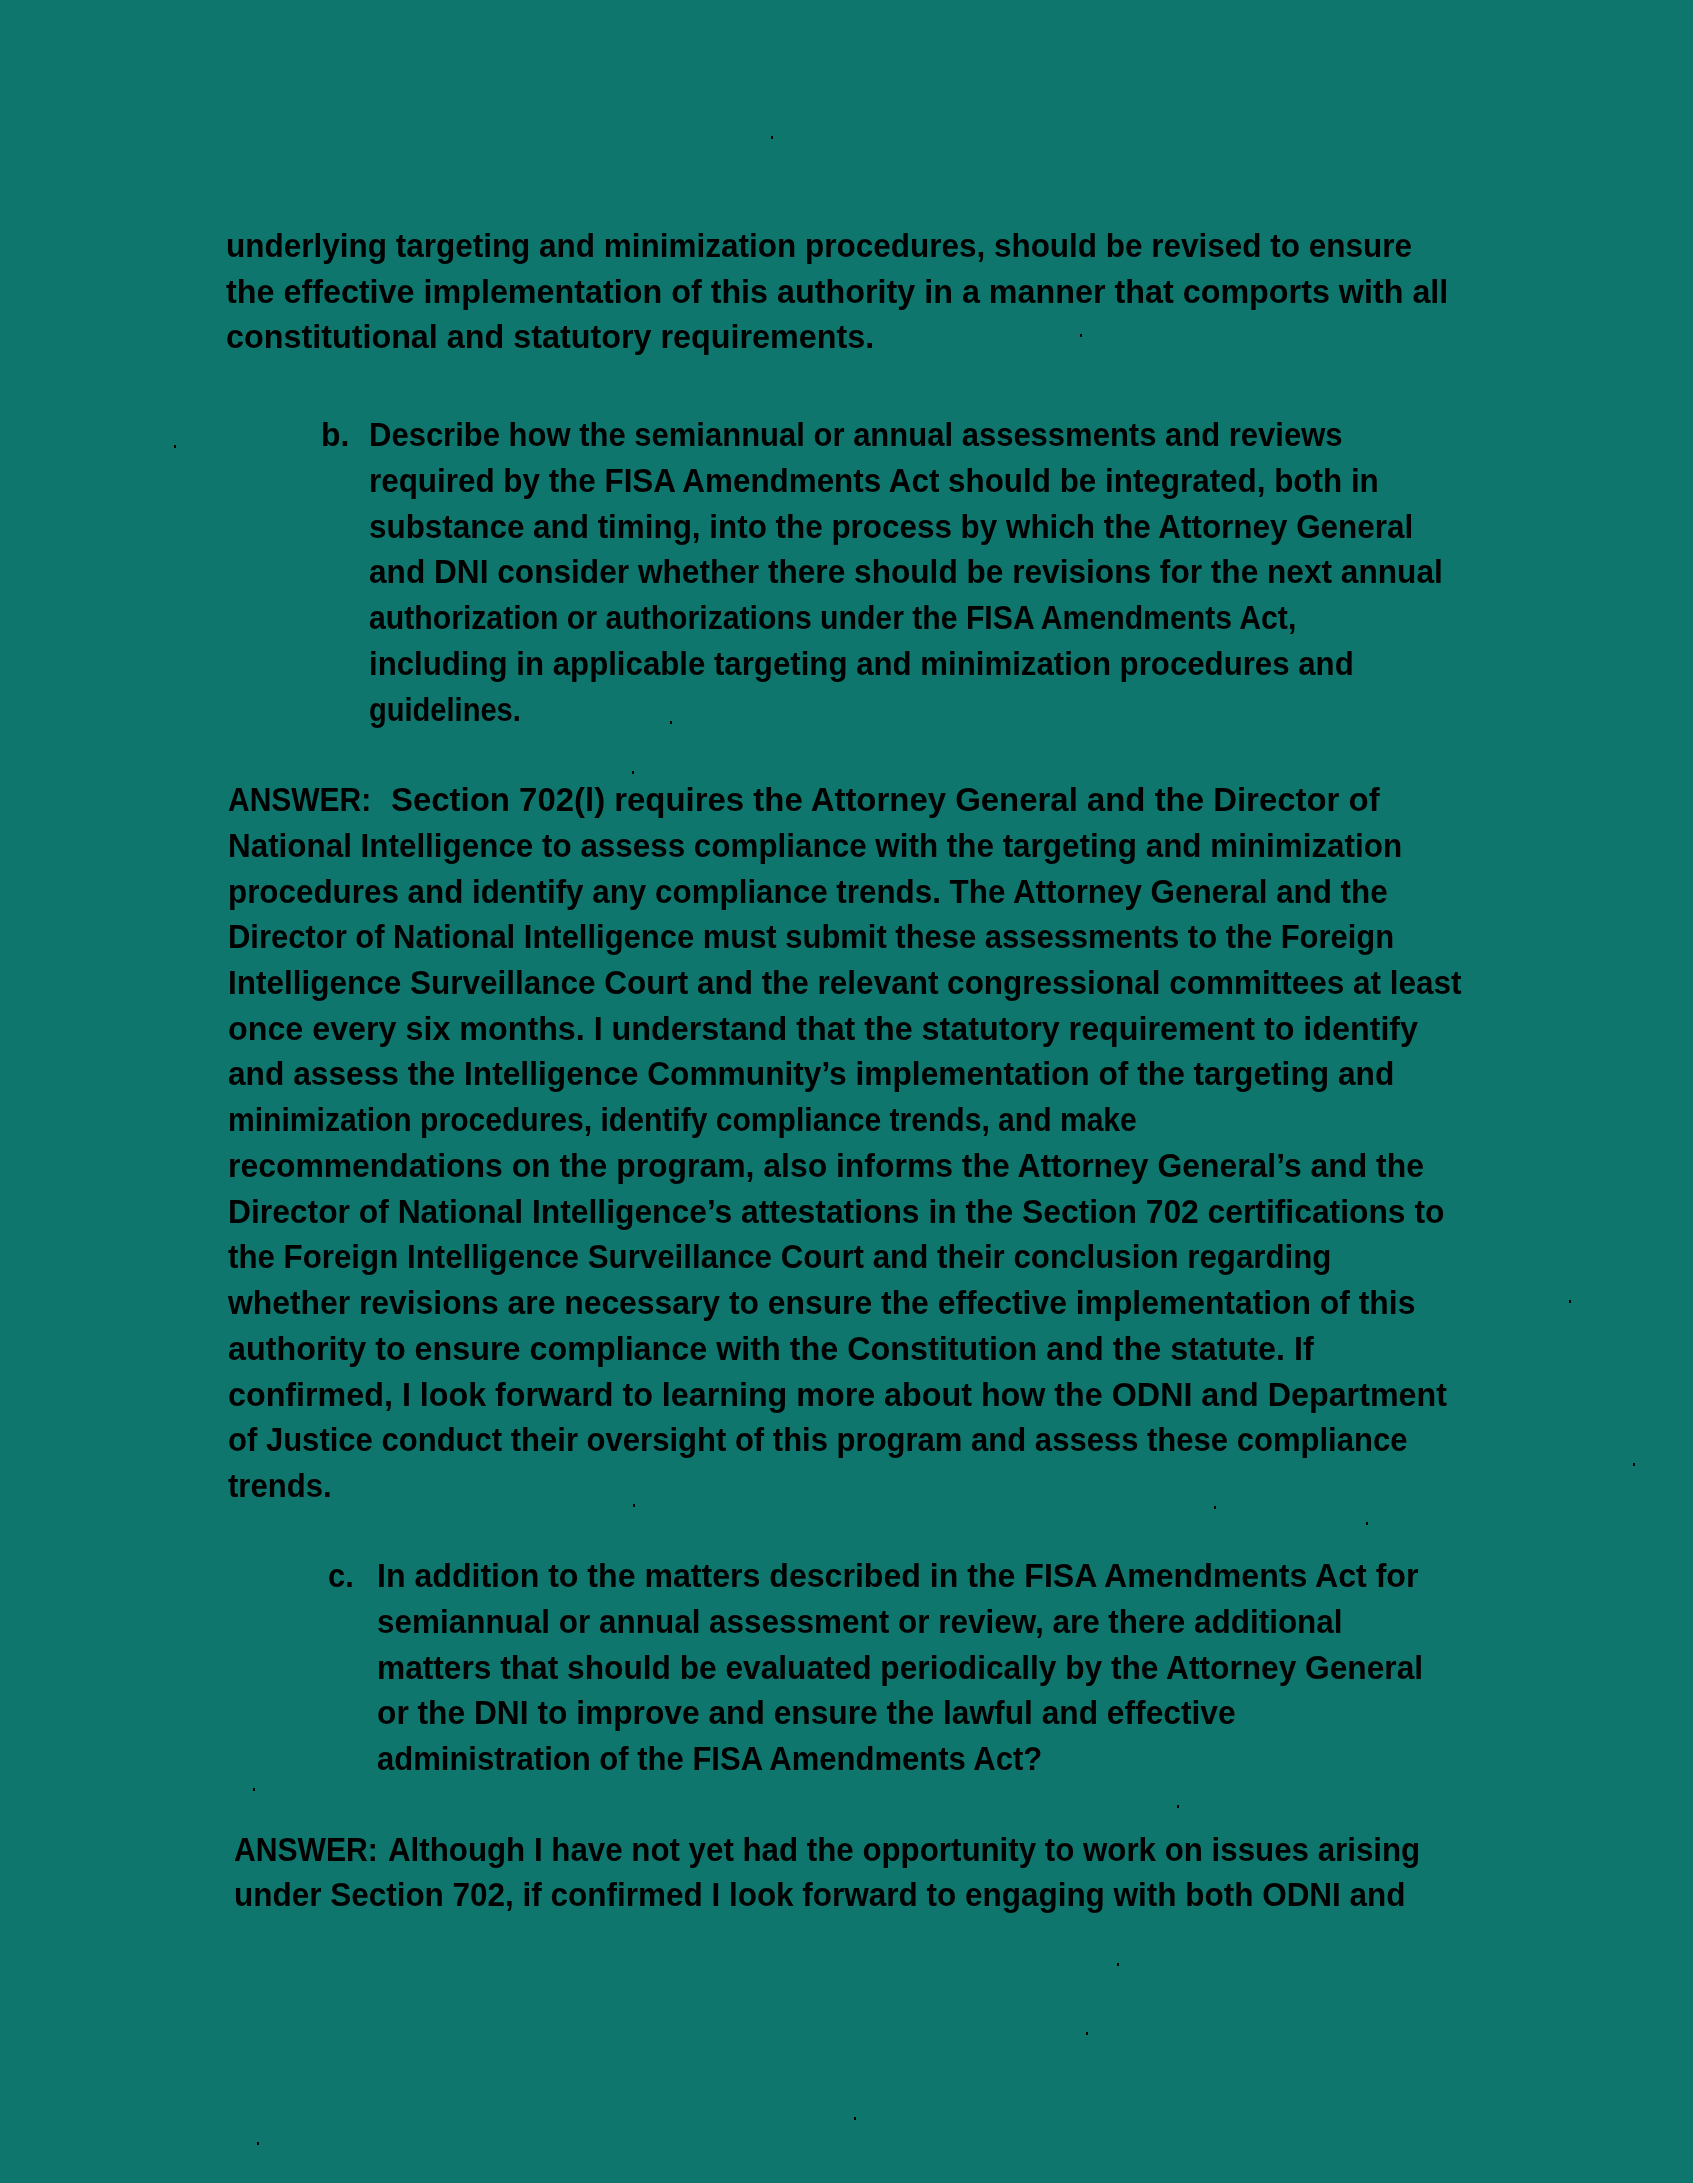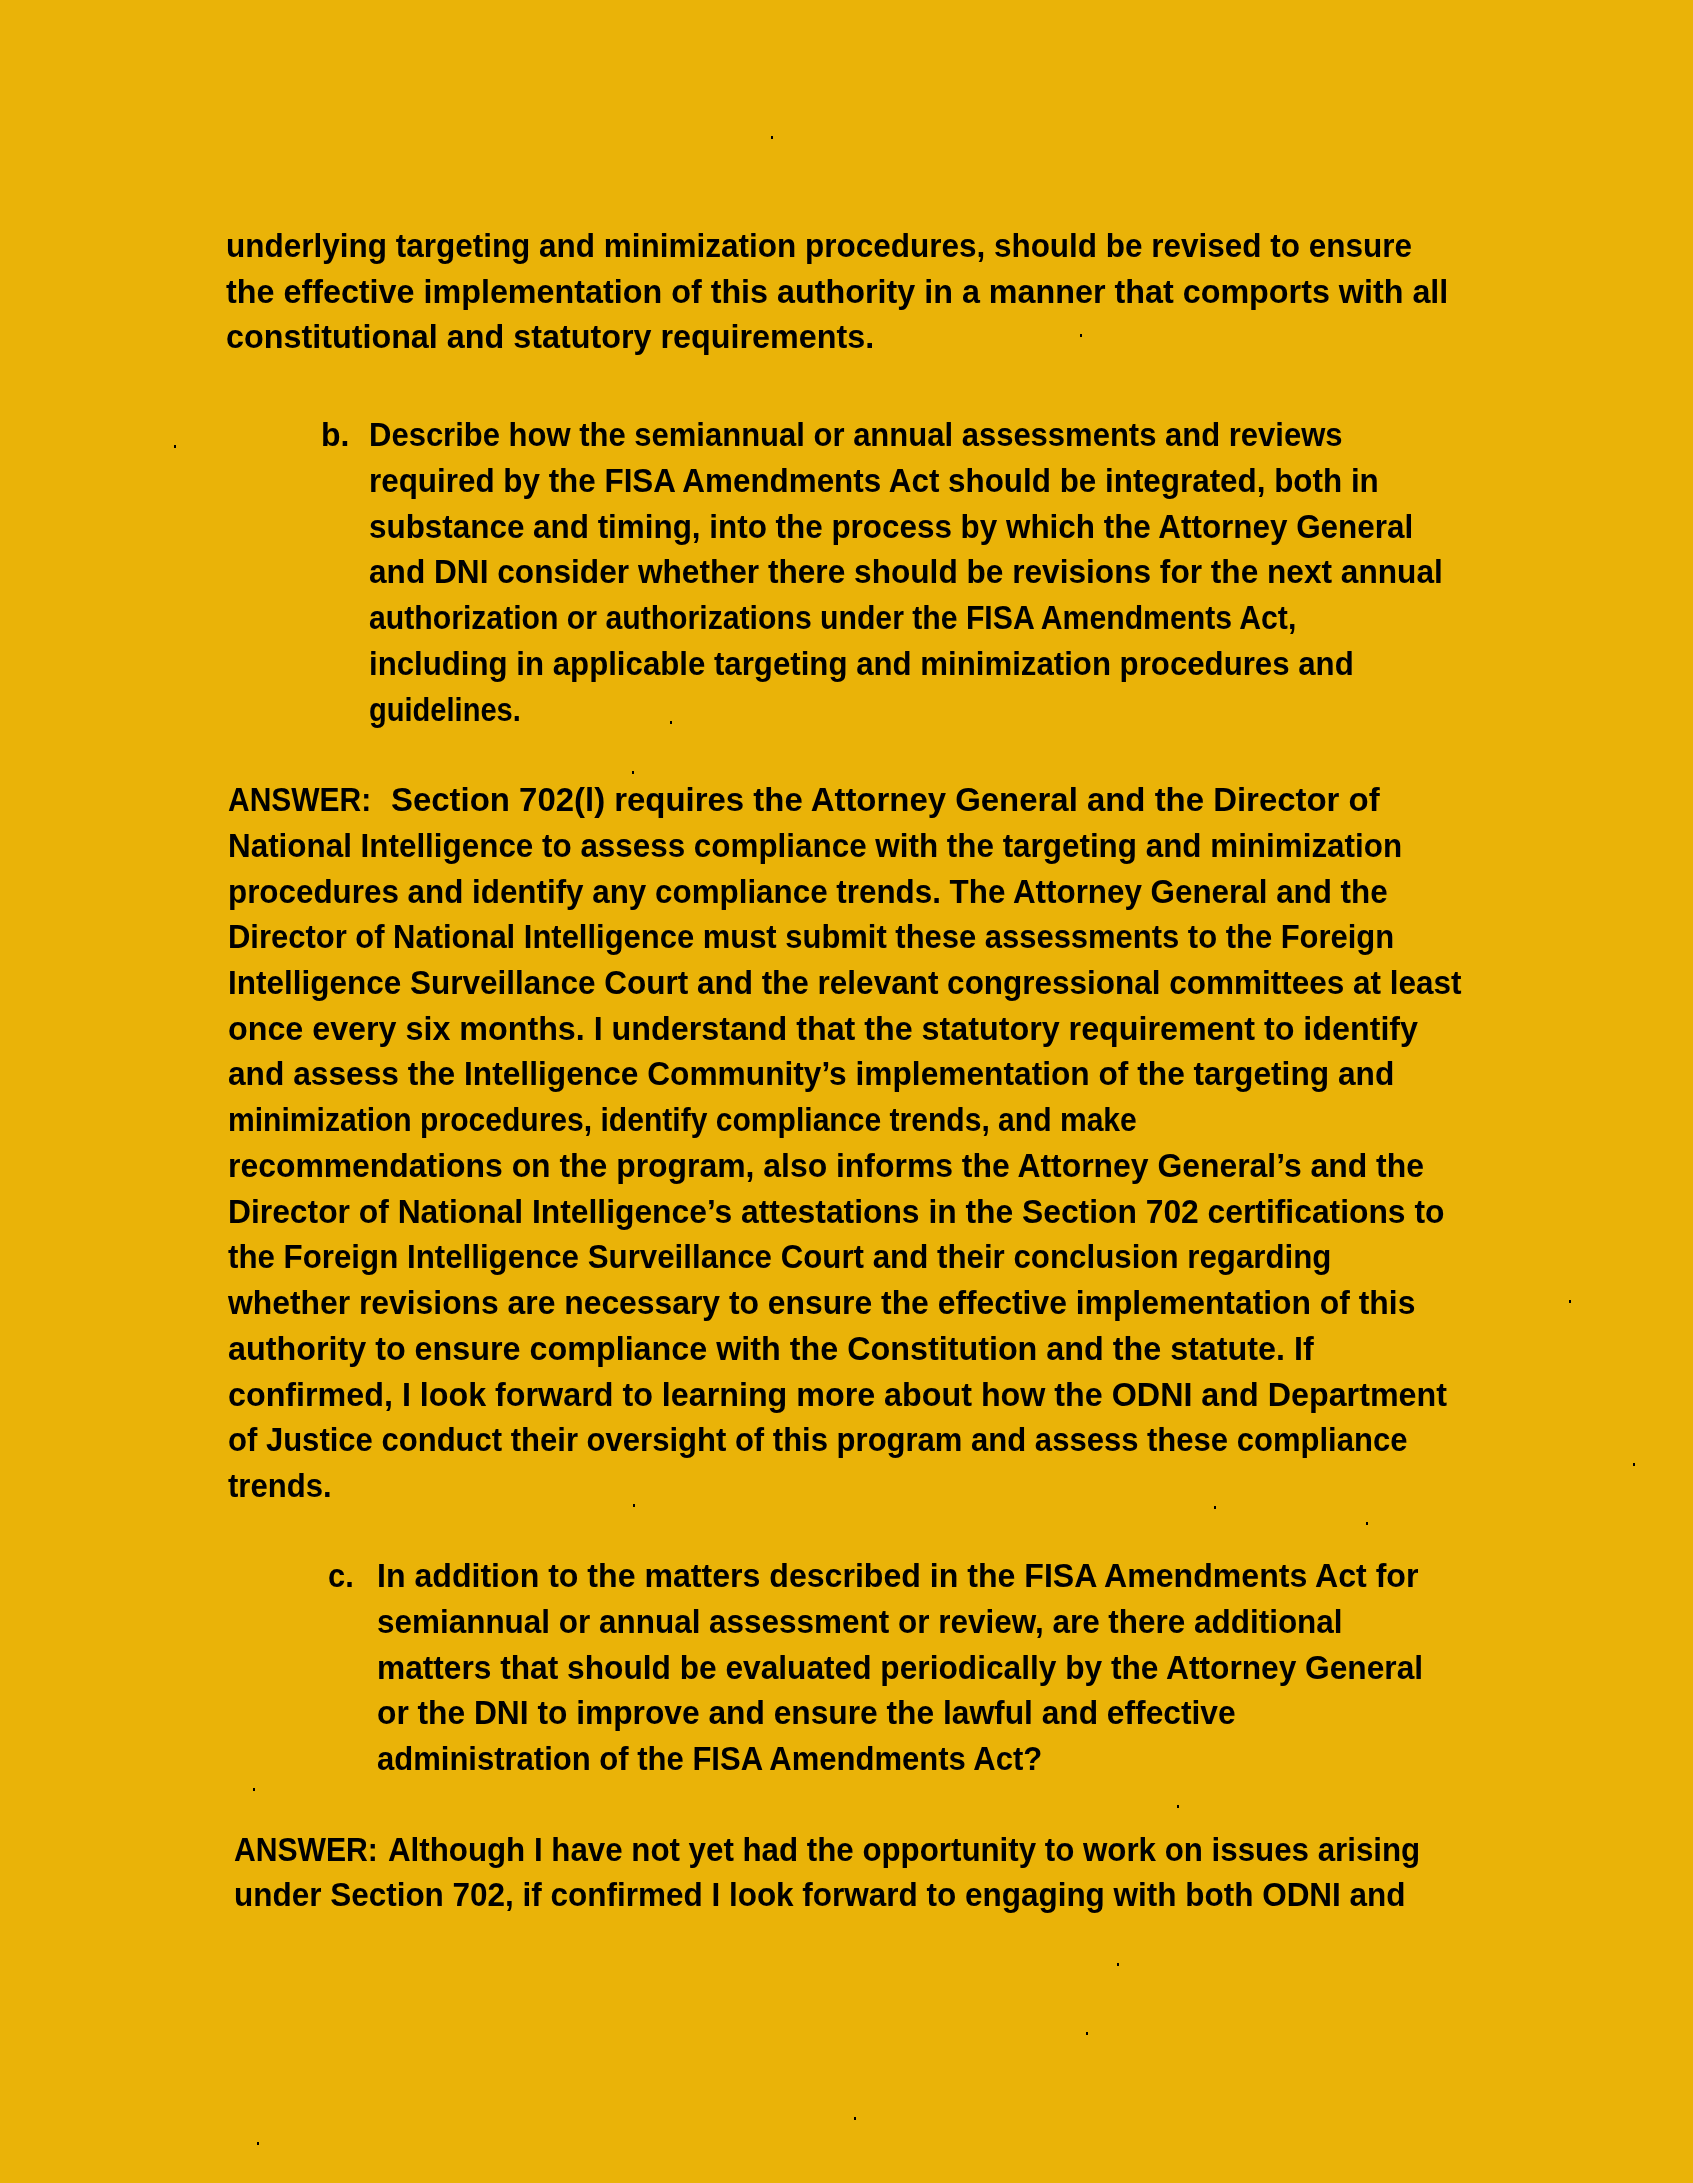--- a/index.html
+++ b/index.html
@@ -1,17 +1,17 @@
 <!DOCTYPE html>
 <html style="font-size:10.6px"><head>
 <meta charset="utf-8">
 <style>
   html, body { margin: 0; padding: 0; background: #ffffff; }
   body { width: 1693px; height: 2183px; position: relative; overflow: hidden; }
-  .page { position: absolute; left: 0; top: 0; width: 1693px; height: 2183px; background: #eab308; }
+  .page { position: absolute; left: 0; top: 0; width: 1693px; height: 2183px; background: #0f766e; }
   .line {
     position: absolute;
     white-space: nowrap;
     font-family: "Liberation Sans", sans-serif;
     font-weight: bold;
     font-size: 33px;
     line-height: 1;
     color: #000000;
     transform-origin: 0 0;
   }

